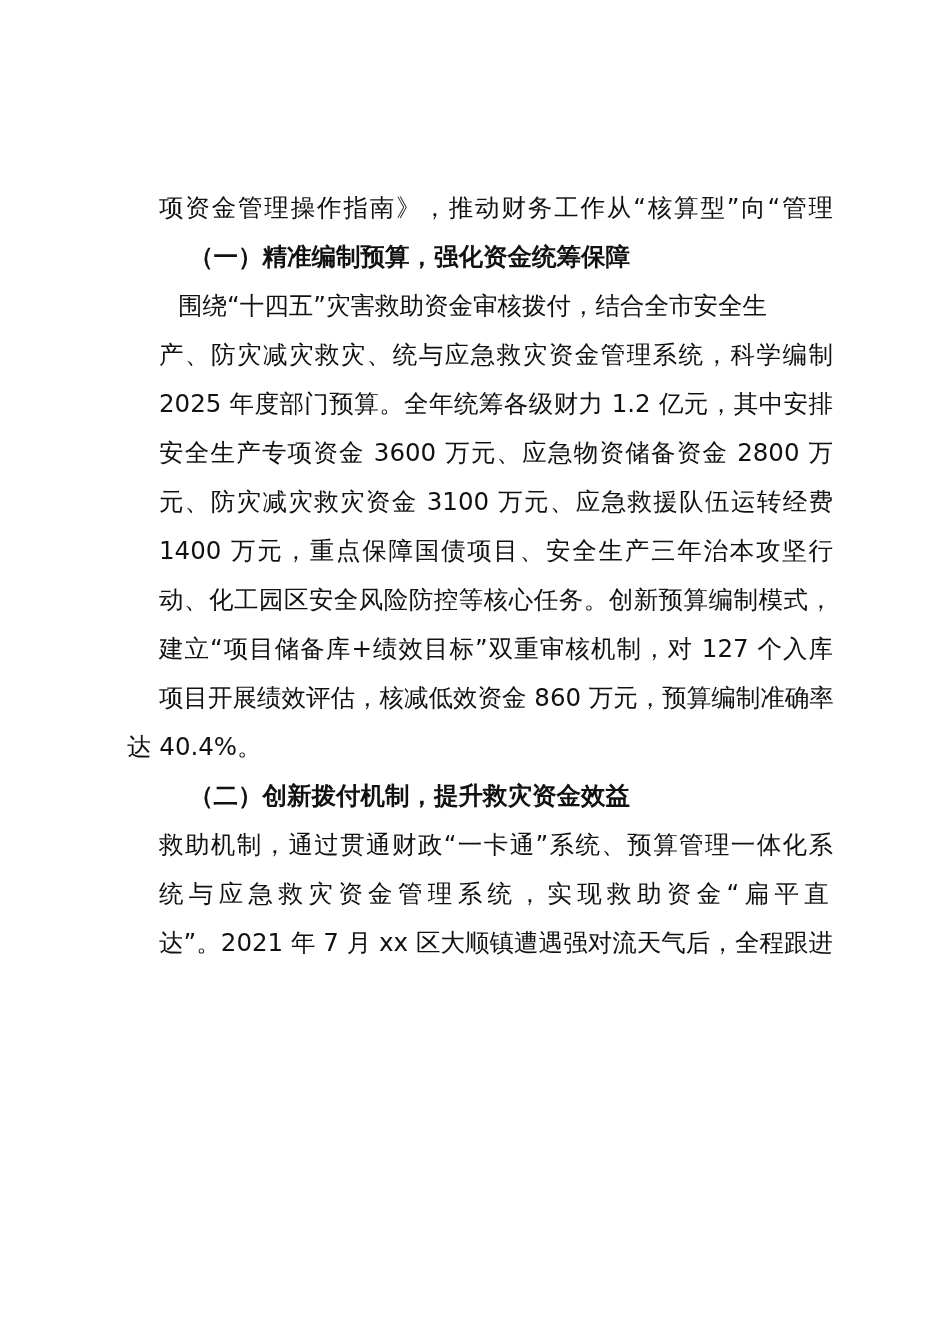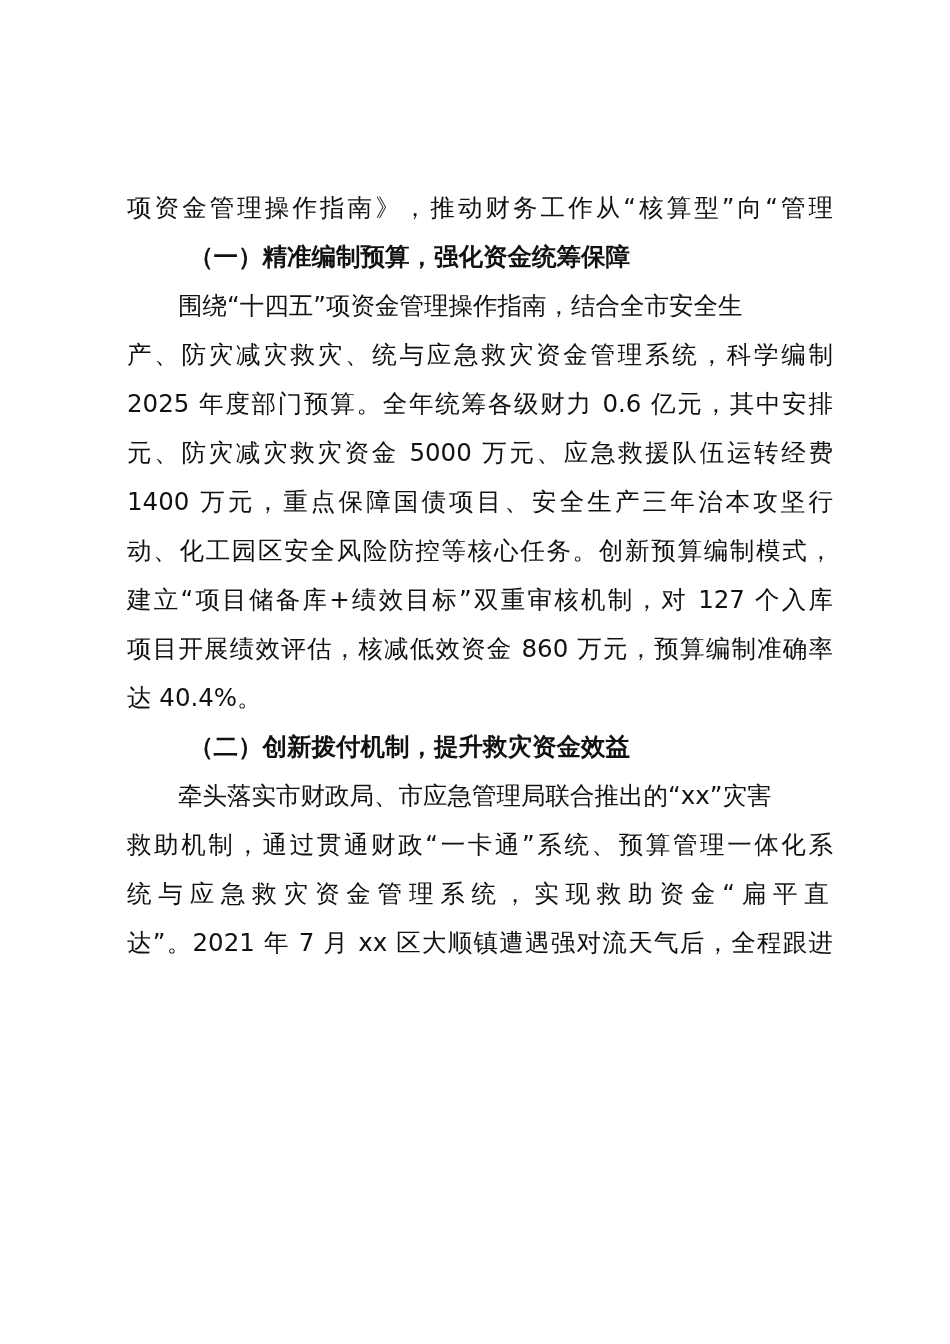--- a/index.html
+++ b/index.html
@@ -3,39 +3,39 @@
   <meta charset="utf-8">
   <style>
     html, body { margin: 0; padding: 0; background: #ffffff; }
     body { width: 950px; height: 1344px; position: relative; overflow: hidden; }
     .page {
       position: absolute; left: 127px; top: 183px; width: 706px;
       font-family: "DejaVu Sans", "Liberation Sans", sans-serif;
       font-size: 24.5px; line-height: 49px; color: #111111;
     }
     .line { display: block; white-space: nowrap; height: 49px; }
-    .justify { text-align: justify; text-align-last: justify; }
+    .justify { text-align: justify; text-align-last: justify; margin-left: 32px; }
     .indent1 { padding-left: 51px; }
     .indent2 { padding-left: 62px; }
     .bold { font-weight: bold; }
     .spaced { letter-spacing: 4.2px; }
   </style>
 </head>
 <body>
 
 <div class="page">
   <span class="line justify">项资金管理操作指南》，推动财务工作从“核算型”向“管理</span>
   <span class="line indent2 bold">（一）精准编制预算，强化资金统筹保障</span>
-  <span class="line indent1">围绕“十四五”项资金管理操作指南，结合全市安全生</span>
+  <span class="line indent1">围绕“十四五”灾害救助资金审核拨付，结合全市安全生</span>
   <span class="line justify">产、防灾减灾救灾、统与应急救灾资金管理系统，科学编制</span>
-  <span class="line justify">2025 年度部门预算。全年统筹各级财力 0.6 亿元，其中安排</span>
-  <span class="line justify">元、防灾减灾救灾资金 5000 万元、应急救援队伍运转经费</span>
+  <span class="line justify">2025 年度部门预算。全年统筹各级财力 1.2 亿元，其中安排</span>
+  <span class="line justify">安全生产专项资金 3600 万元、应急物资储备资金 2800 万</span>
+  <span class="line justify">元、防灾减灾救灾资金 3100 万元、应急救援队伍运转经费</span>
   <span class="line justify">1400 万元，重点保障国债项目、安全生产三年治本攻坚行</span>
   <span class="line justify">动、化工园区安全风险防控等核心任务。创新预算编制模式，</span>
   <span class="line justify">建立“项目储备库+绩效目标”双重审核机制，对 127 个入库</span>
   <span class="line justify">项目开展绩效评估，核减低效资金 860 万元，预算编制准确率</span>
   <span class="line">达 40.4%。</span>
   <span class="line indent2 bold">（二）创新拨付机制，提升救灾资金效益</span>
-  <span class="line indent1">牵头落实市财政局、市应急管理局联合推出的“xx”灾害</span>
   <span class="line justify">救助机制，通过贯通财政“一卡通”系统、预算管理一体化系</span>
   <span class="line justify spaced">统与应急救灾资金管理系统，实现救助资金“扁平直</span>
   <span class="line justify">达”。2021 年 7 月 xx 区大顺镇遭遇强对流天气后，全程跟进</span>
 </div>
 
 </body></html>

